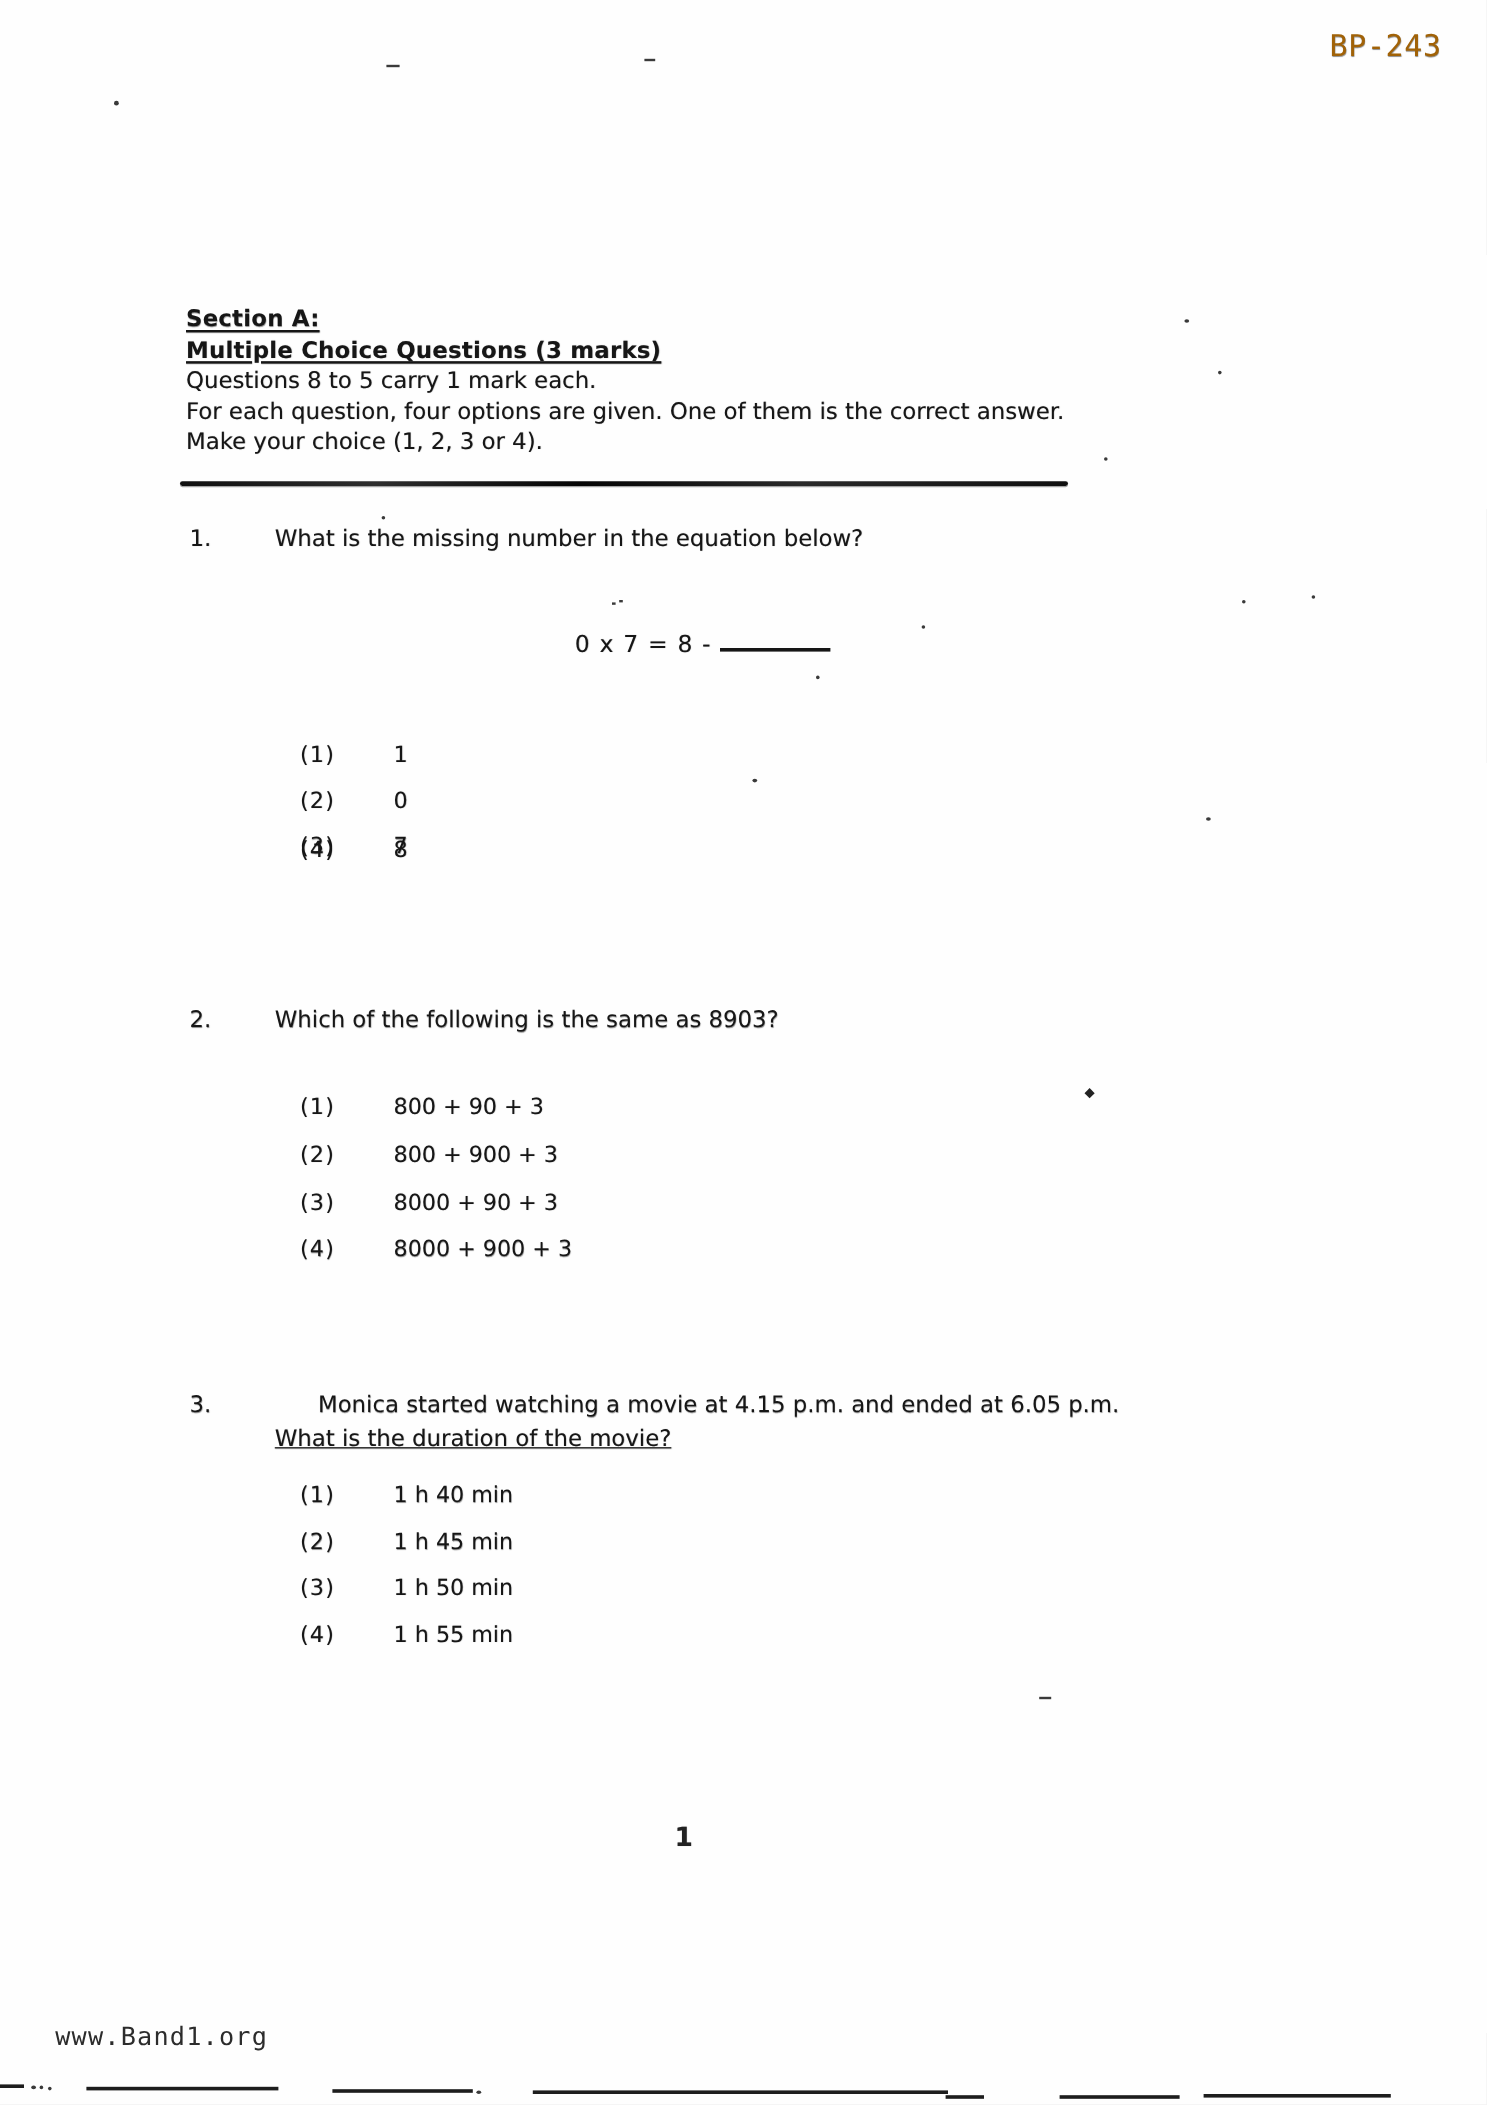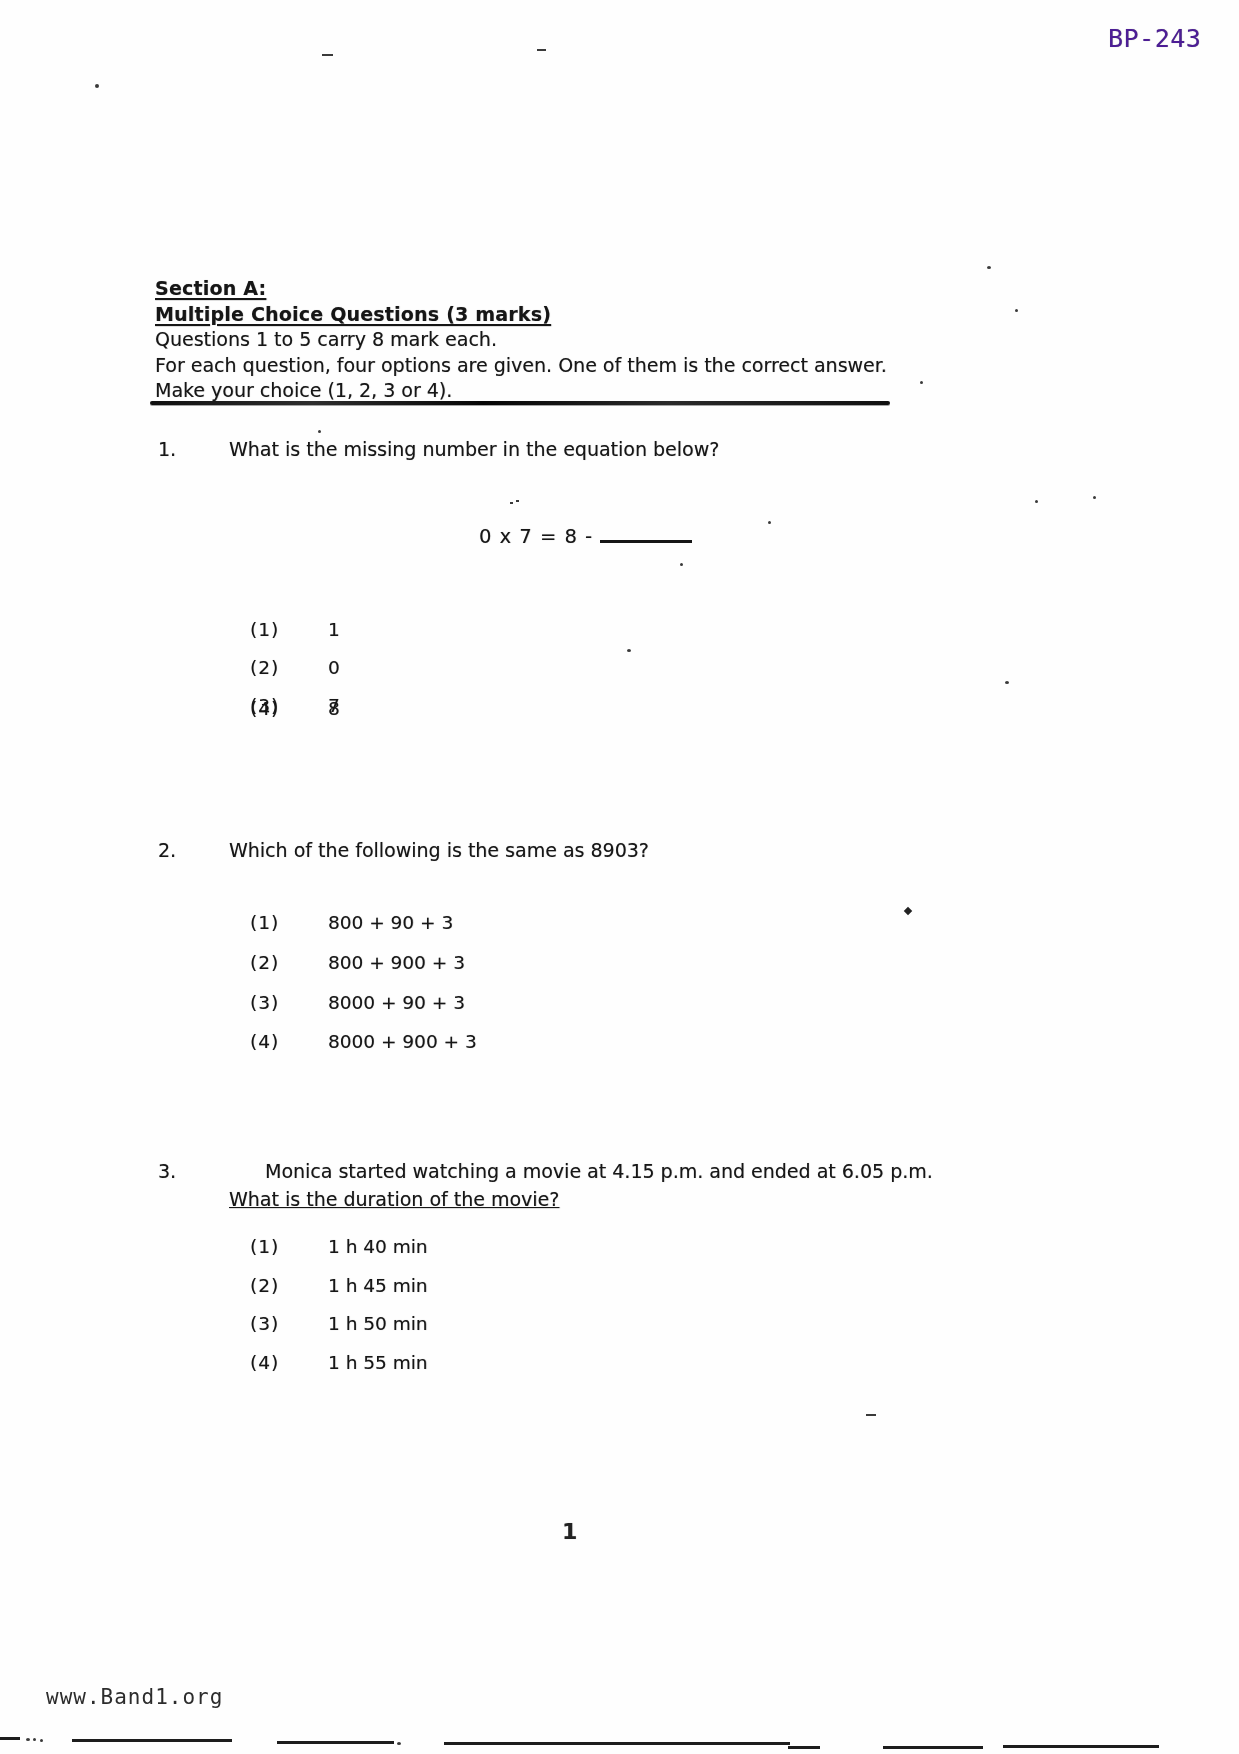--- a/index.html
+++ b/index.html
@@ -9,24 +9,24 @@
     margin:0 auto;
     background:#fefefe;
     overflow:hidden;
     font-family:"DejaVu Sans", sans-serif;
     color:#161616;
     text-shadow:0.3px 0.3px 0.7px rgba(10,10,10,0.45);
   }
   .doc-code {
     position:absolute; top:24px; left:1108px;
     font-family:"DejaVu Sans Mono", monospace;
-    font-size:25px; letter-spacing:0.5px; color:#4c1d95;
+    font-size:25px; letter-spacing:0.5px; color:#a16207;
   }
   .section-head {
-    position:absolute; left:155px; top:276px;
+    position:absolute; left:155px; top:254px;
     font-size:19px; line-height:25.5px; width:760px;
   }
   .hline {
     font-weight:bold;
     text-decoration:underline;
     text-decoration-thickness:2px;
     text-underline-offset:3px;
     letter-spacing:0.2px;
   }
   .rule {
@@ -68,21 +68,21 @@
 </head>
 <body>
 
 <div class="page">
 
   <div class="doc-code">BP-243</div>
 
   <div class="section-head">
     <div class="hline">Section A:</div>
     <div class="hline">Multiple Choice Questions (3 marks)</div>
-    <div>Questions 1 to 5 carry 8 mark each.</div>
+    <div>Questions 8 to 5 carry 1 mark each.</div>
     <div>For each question, four options are given. One of them is the correct answer.</div>
     <div>Make your choice (1, 2, 3 or 4).</div>
   </div>
 
   <div class="rule"></div>
 
   <div class="qnum" style="top:438px;">1.</div>
   <div class="qtext" style="top:438px;">What is the missing number in the equation below?</div>
 
   <div class="equation">

